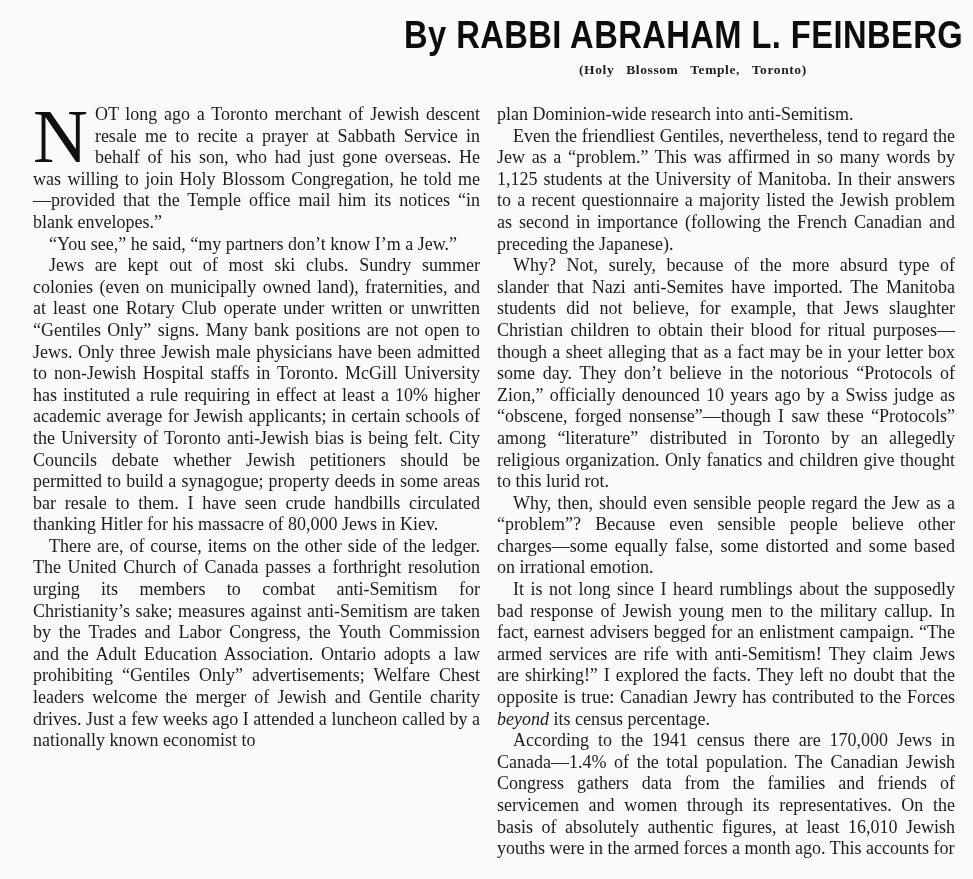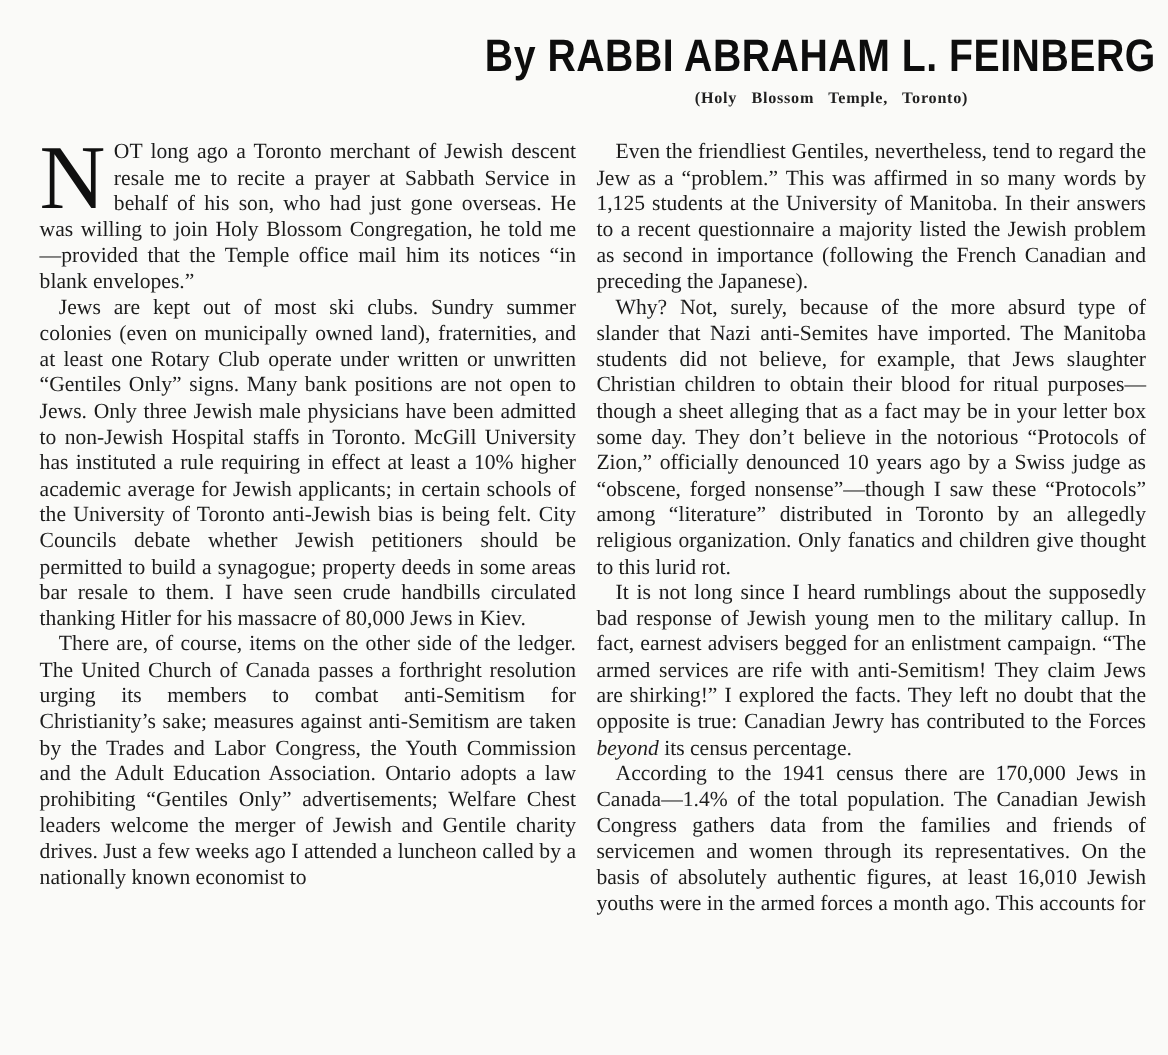--- a/index.html
+++ b/index.html
@@ -11,21 +11,21 @@
     padding: 0;
     background: var(--paper, #fafaf8);
   }
   .page {
     position: relative;
     width: 973px;
     height: 879px;
     background: var(--paper, #fafaf8);
     overflow: hidden;
     box-sizing: border-box;
-    padding-top: 26px;
+    padding-top: 14px;
   }
   .hdr {
     width: fit-content;
     margin: 0 10px 0 auto;
     text-align: center;
   }
   .byline {
     font-family: "Liberation Sans", sans-serif;
     font-weight: bold;
     font-size: 38px;
@@ -89,25 +89,28 @@
 
   <header class="hdr">
     <h1 class="byline">By RABBI ABRAHAM L. FEINBERG</h1>
     <div class="affil">(Holy Blossom Temple, Toronto)</div>
   </header>
 
   <div class="columns">
 
     <div class="col left">
       <p class="para dropcap-para"><span class="dropcap">N</span><span>OT long ago a Toronto merchant of Jewish descent resale me to recite a prayer at Sabbath Service in behalf of his son, who had just gone overseas. He was willing to join Holy Blossom Congregation, he told me—provided that the Temple office mail him its notices “in blank envelopes.”</span></p>
+      <p class="para">“You see,” he said, “my partners don’t know I’m a Jew.”</p>
       <p class="para">Jews are kept out of most ski clubs. Sundry summer colonies (even on municipally owned land), fraternities, and at least one Rotary Club operate under written or unwritten “Gentiles Only” signs. Many bank positions are not open to Jews. Only three Jewish male physicians have been admitted to non-Jewish Hospital staffs in Toronto. McGill University has instituted a rule requiring in effect at least a 10% higher academic average for Jewish applicants; in certain schools of the University of Toronto anti-Jewish bias is being felt. City Councils debate whether Jewish petitioners should be permitted to build a synagogue; property deeds in some areas bar resale to them. I have seen crude handbills circulated thanking Hitler for his massacre of 80,000 Jews in Kiev.</p>
       <p class="para">There are, of course, items on the other side of the ledger. The United Church of Canada passes a forthright resolution urging its members to combat anti-Semitism for Christianity’s sake; measures against anti-Semitism are taken by the Trades and Labor Congress, the Youth Commission and the Adult Education Association. Ontario adopts a law prohibiting “Gentiles Only” advertisements; Welfare Chest leaders welcome the merger of Jewish and Gentile charity drives. Just a few weeks ago I attended a luncheon called by a nationally known economist to</p>
     </div>
 
     <div class="col right">
+      <p class="para no-indent">plan Dominion-wide research into anti-Semitism.</p>
       <p class="para">Even the friendliest Gentiles, nevertheless, tend to regard the Jew as a “problem.” This was affirmed in so many words by 1,125 students at the University of Manitoba. In their answers to a recent questionnaire a majority listed the Jewish problem as second in importance (following the French Canadian and preceding the Japanese).</p>
       <p class="para">Why? Not, surely, because of the more absurd type of slander that Nazi anti-Semites have imported. The Manitoba students did not believe, for example, that Jews slaughter Christian children to obtain their blood for ritual purposes—though a sheet alleging that as a fact may be in your letter box some day. They don’t believe in the notorious “Protocols of Zion,” officially denounced 10 years ago by a Swiss judge as “obscene, forged nonsense”—though I saw these “Protocols” among “literature” distributed in Toronto by an allegedly religious organization. Only fanatics and children give thought to this lurid rot.</p>
+      <p class="para">Why, then, should even sensible people regard the Jew as a “problem”? Because even sensible people believe other charges—some equally false, some distorted and some based on irrational emotion.</p>
       <p class="para"><span>It is not long since I heard rumblings about the supposedly bad response of Jewish young men to the military callup. In fact, earnest advisers begged for an enlistment campaign. “The armed services are rife with anti-Semitism! They claim Jews are shirking!” I explored the facts. They left no doubt that the opposite is true: Canadian Jewry has contributed to the Forces </span><em>beyond</em><span> its census percentage.</span></p>
       <p class="para">According to the 1941 census there are 170,000 Jews in Canada—1.4% of the total population. The Canadian Jewish Congress gathers data from the families and friends of servicemen and women through its representatives. On the basis of absolutely authentic figures, at least 16,010 Jewish youths were in the armed forces a month ago. This accounts for</p>
     </div>
 
   </div>
 </div>
 
 </body></html>

